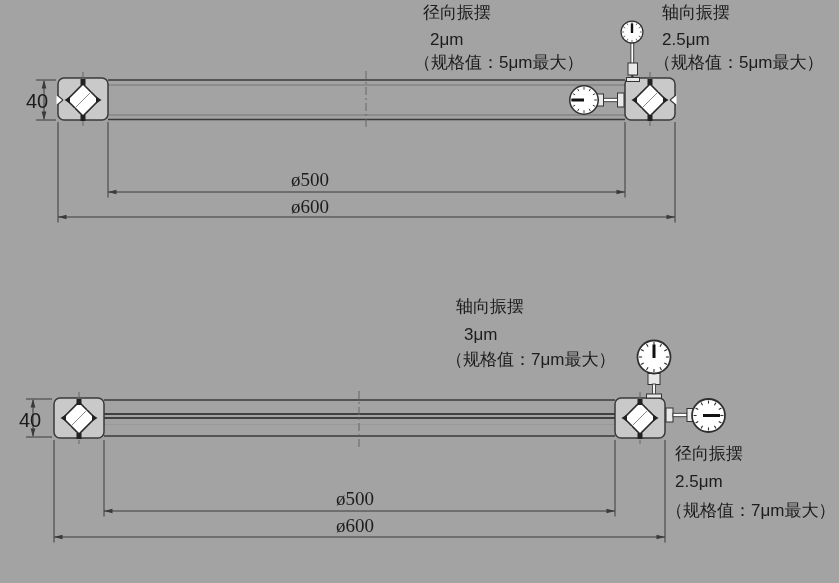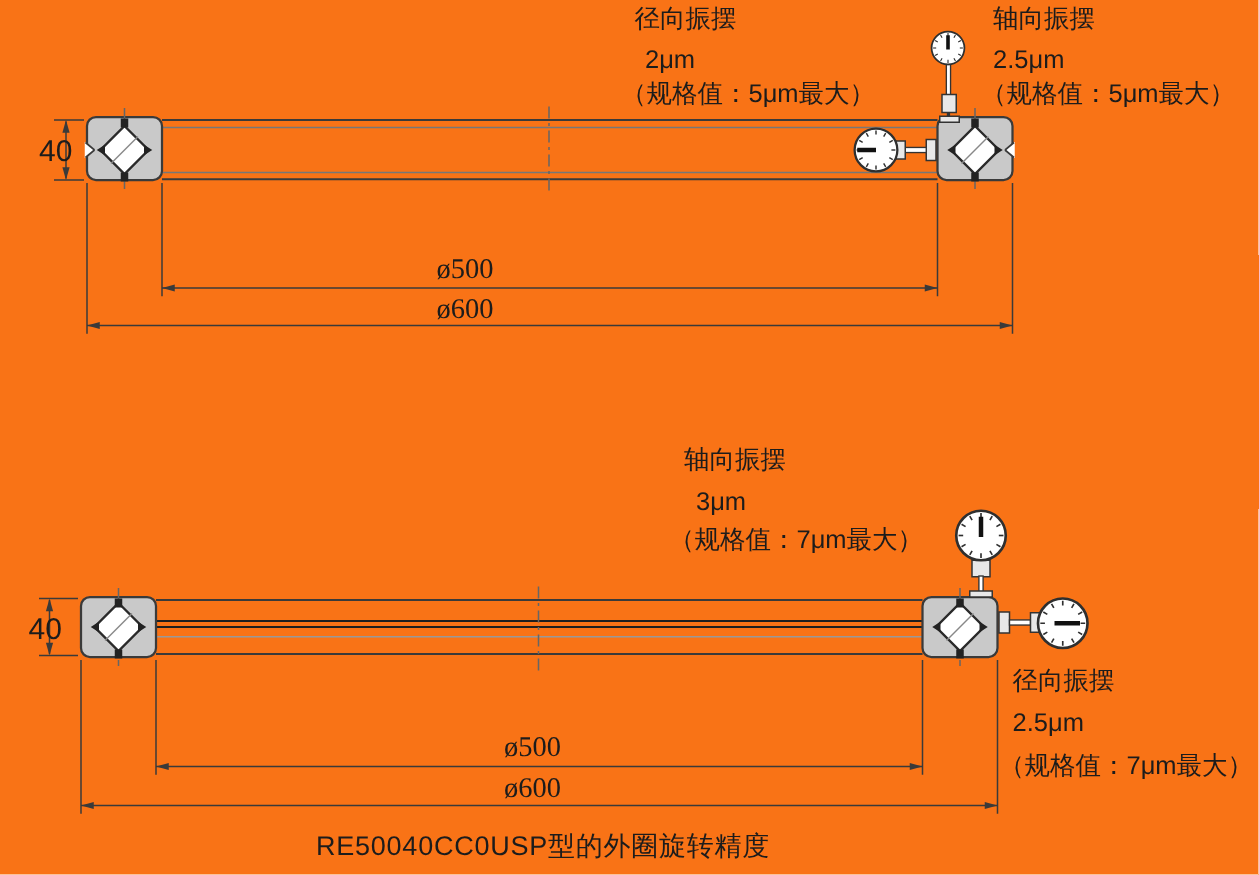--- a/index.html
+++ b/index.html
@@ -1,17 +1,17 @@
 <!DOCTYPE html>
 <html><head>
 <meta charset="utf-8">
 <style>
   html,body{margin:0;padding:0;background:#fff;}
   #stage{
-    position:relative;width:839px;height:583px;background:#f97316;
+    position:relative;width:839px;height:583px;background:#a3a3a3;
     font-family:"Liberation Sans","DejaVu Sans",sans-serif;
     color:#1c1c1c;overflow:hidden;
   }
   #linework{position:absolute;left:0;top:0;}
   .t{position:absolute;white-space:nowrap;font-size:17px;line-height:1.25;}
   .num{font-size:19px;}
   .dimc{text-align:center;width:140px;font-family:Liberation Serif, serif;}
   .cap{font-size:18px;text-align:center;width:380px;letter-spacing:0.5px;}
   .forty{font-size:20px;margin-left:12px;}
 </style>
@@ -211,15 +211,14 @@
 <div class="t" style="left:446px;top:349px;">（规格值：7μm最大）</div>
 
 <div class="t" style="left:675px;top:443px;">径向振摆</div>
 <div class="t" style="left:675px;top:471px;">2.5μm</div>
 <div class="t" style="left:666px;top:500px;">（规格值：7μm最大）</div>
 
 <div class="t forty" style="left:7px;top:408px;">40</div>
 <div class="t num dimc" style="left:285px;top:487px;">ø500</div>
 <div class="t num dimc" style="left:285px;top:514px;">ø600</div>
 
-<div class="t cap" style="left:172px;top:553px;">RE50040CC0USP型的外圈旋转精度</div>
 
 </div>
 
 </body></html>

